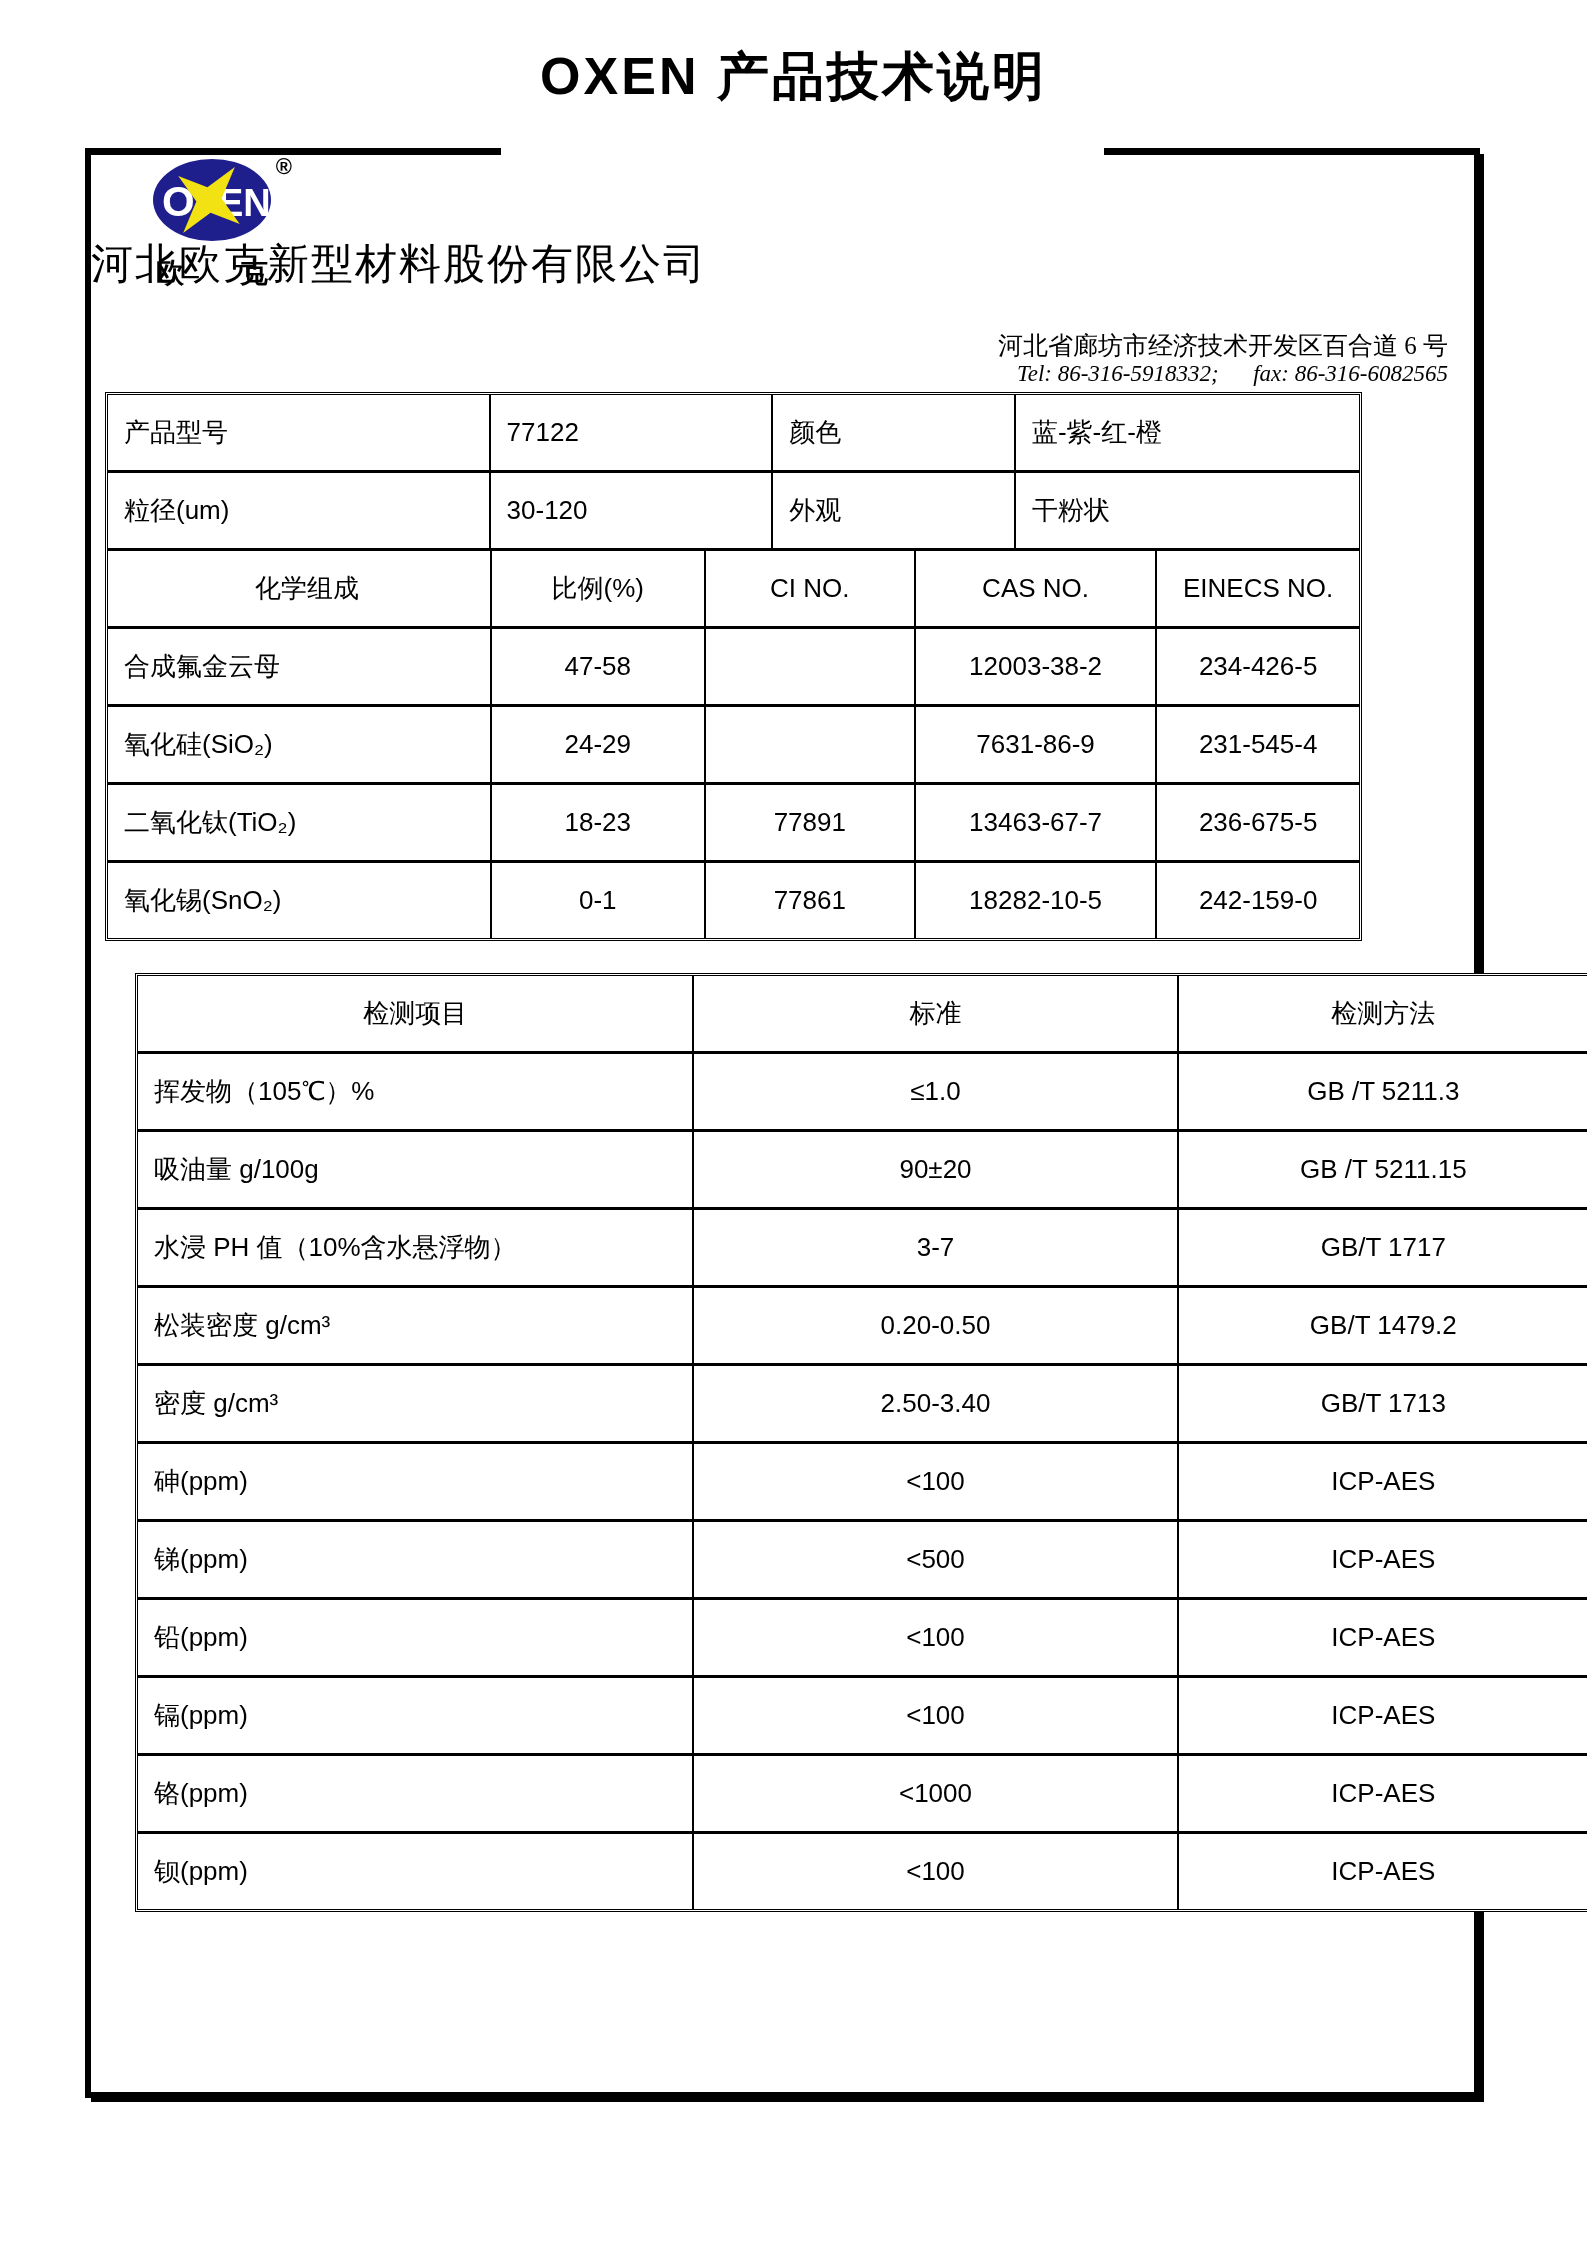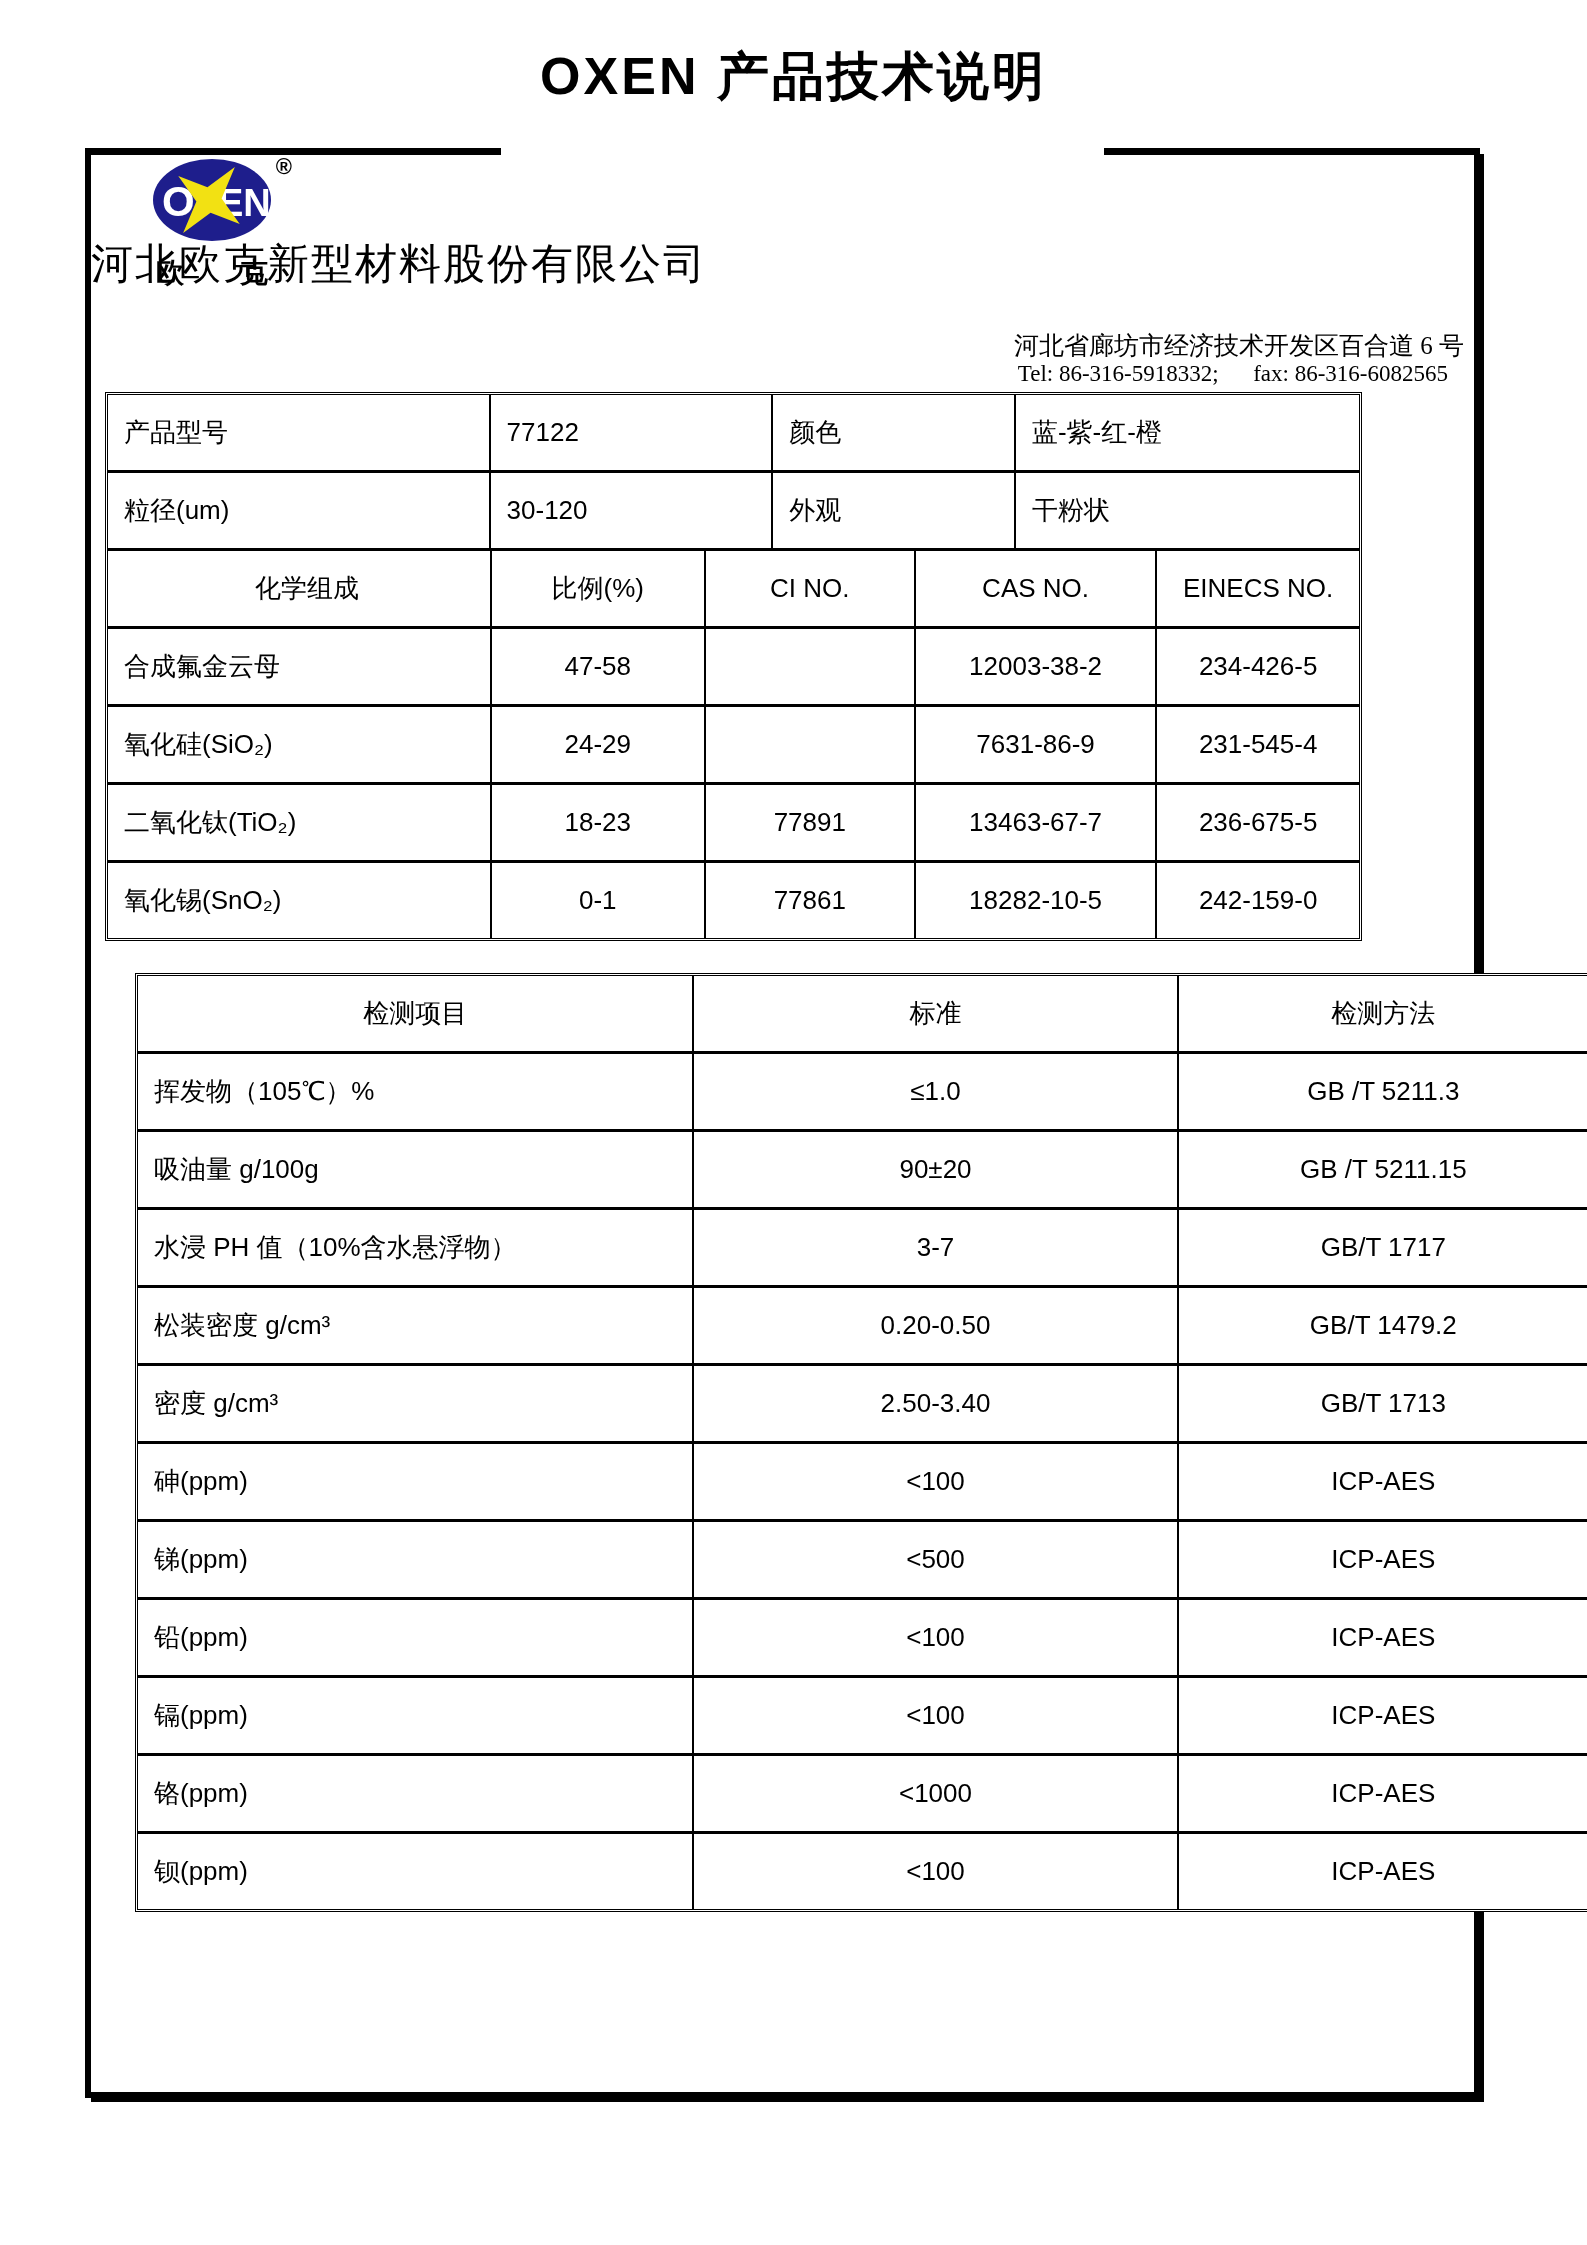--- a/index.html
+++ b/index.html
@@ -39,28 +39,28 @@
   }
 
   
   .company {
     position:absolute; top:88px; left:0; width:100%;
     text-align:left;
     font-family:"Liberation Serif", serif;
     font-size:42px; letter-spacing:2px;
   }
   .address {
-    position:absolute; top:181px; right:10px;
+    position:absolute; top:181px; right:26px;
     font-family:"Liberation Serif", serif;
     font-size:25px; white-space:pre;
   }
   .contact {
     position:absolute; top:213px; right:26px;
     font-family:"Liberation Serif", serif;
-    font-size:23px; white-space:pre;
+    font-size:23px; white-space:pre;font-style:italic;
   }
 
   
   .tbl-wrap { position:absolute; box-sizing:border-box; border:3px double #000; background:#fff; }
   .wrap-1 { left:14px; top:244px; width:1257px; }
   .wrap-2 { left:44px; top:825px; width:1456px; }
 
   table { border-collapse:collapse; width:100%; table-layout:fixed; }
   td {
     height:75px; vertical-align:middle;

